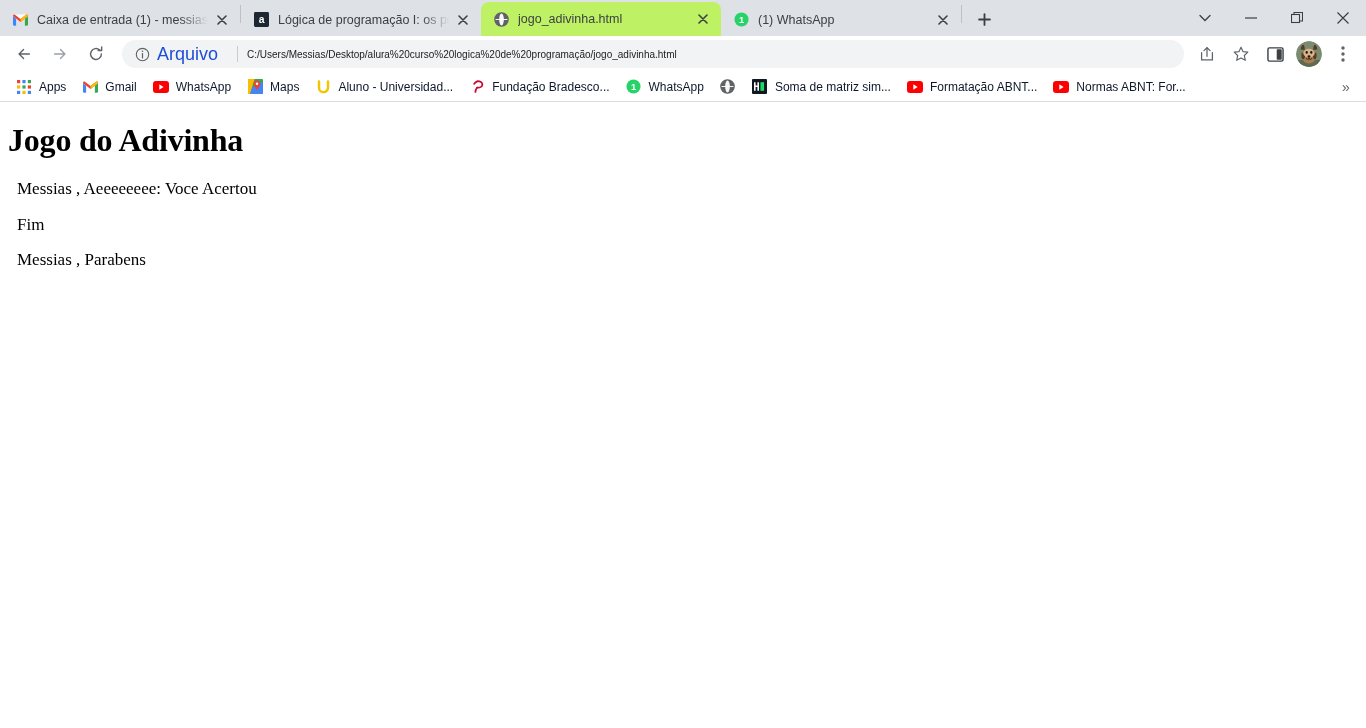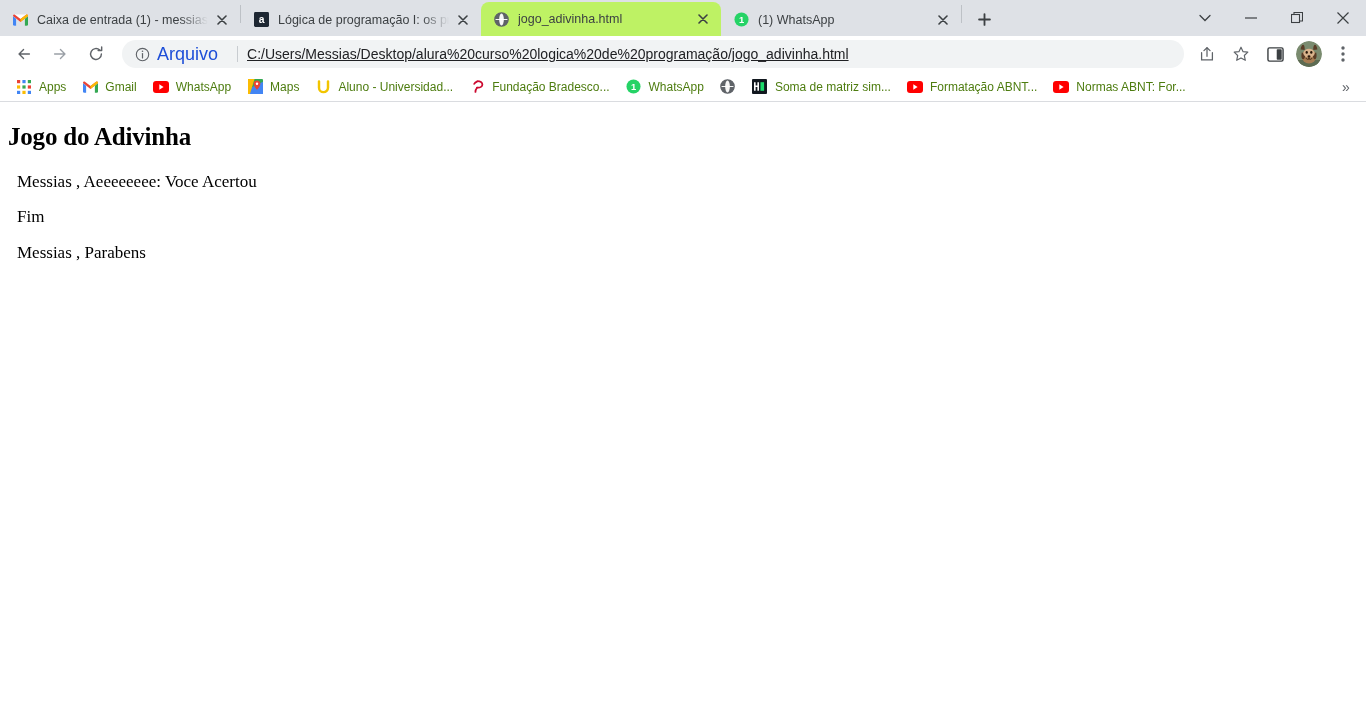--- a/index.html
+++ b/index.html
@@ -122,25 +122,24 @@
     margin-right: 19px;
     white-space: nowrap;
   }
   .omnibox .vdiv {
     width: 1px; height: 16px;
     background: #c8ccd0;
     margin-right: 9px;
     flex: 0 0 1px;
   }
   .omnibox .url {
-    font-size: 14px;
+    font-size: 10px;
     color: #202124;
     white-space: nowrap;
     overflow: hidden;
-    text-decoration: underline;
   }
   .tb-right { display: flex; align-items: center; }
   .tb-icon {
     width: 30px; height: 30px;
     margin: 0 2px;
     display: flex; align-items: center; justify-content: center;
     border-radius: 50%;
   }
   .avatar {
     width: 26px; height: 26px;
@@ -160,21 +159,21 @@
     border-bottom: 1px solid #dadce0;
     position: relative;
   }
   .bm {
     display: flex;
     align-items: center;
     height: 24px;
     padding: 0 8px;
     border-radius: 4px;
     font-size: 12px;
-    color: #4d7c0f;
+    color: #0f172a;
     white-space: nowrap;
   }
   .bm .bmicon {
     width: 16px; height: 16px;
     flex: 0 0 16px;
     margin-right: 7px;
     display: flex; align-items: center; justify-content: center;
   }
   .bm.noicon-gap .bmicon { margin-right: 0; }
   .bm-overflow {
@@ -190,21 +189,21 @@
   
   .page {
     background: #ffffff;
     height: calc(728px - 36px - 36px - 31px);
     padding: 0 8px;
     font-family: "Liberation Serif", "DejaVu Serif", serif;
     color: #000000;
     overflow: hidden;
   }
   .page h1 {
-    font-size: 25px;
+    font-size: 32px;
     font-weight: bold;
     margin: 21px 0 21px 0;
     line-height: 1.1;
     letter-spacing: -0.2px;
   }
   .page p {
     font-size: 17px;
     margin: 16px 9px;
     line-height: 1.15;
   }

